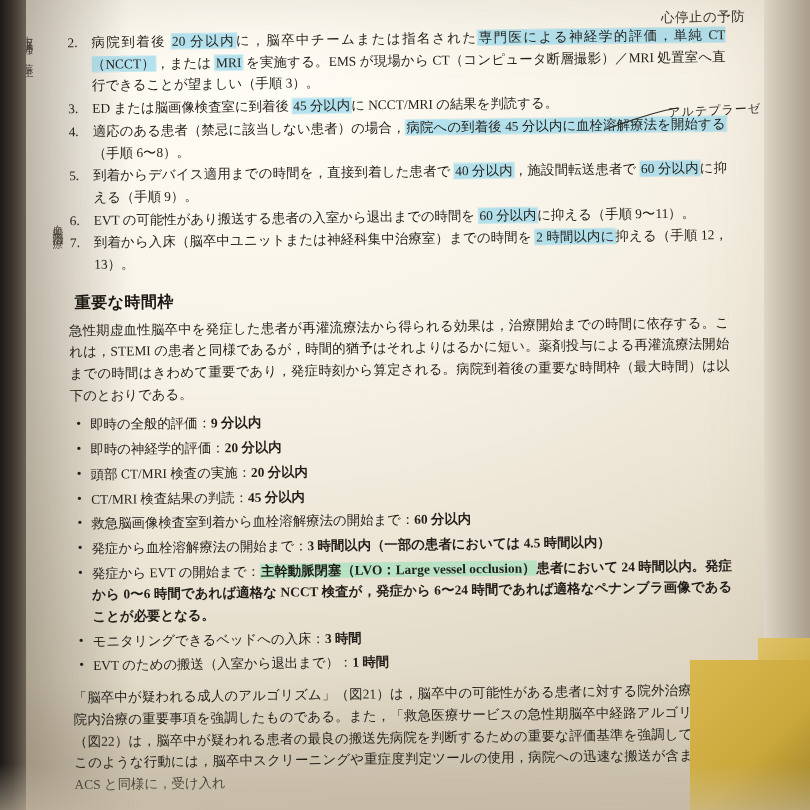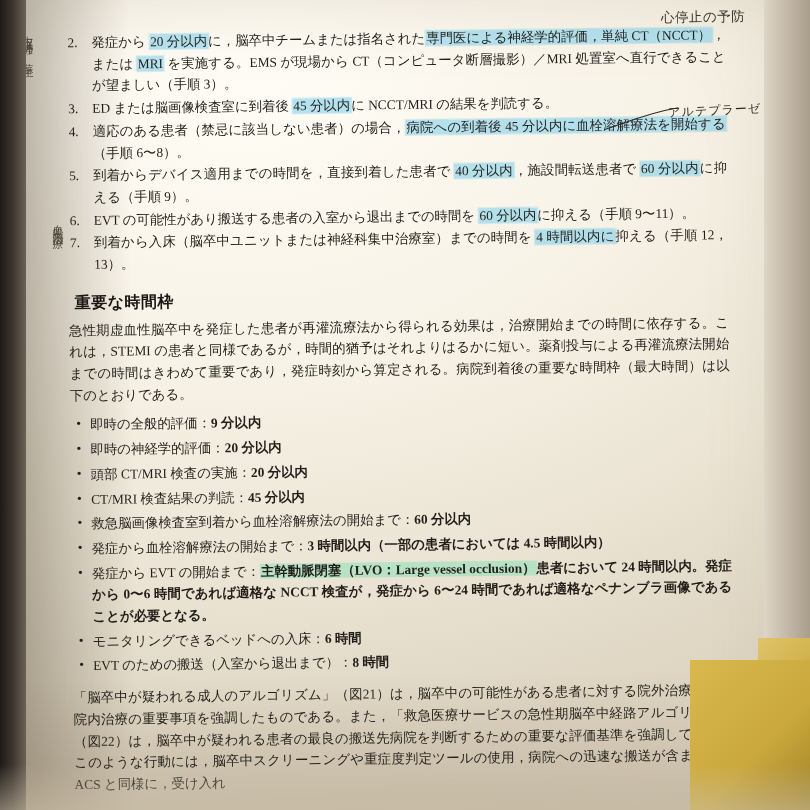--- a/index.html
+++ b/index.html
@@ -221,42 +221,42 @@
   <div id="page">
 
     <div class="running-head">心停止の予防</div>
 
     <div class="side-note n1">中枢神経の蘇生</div>
     <div class="side-note n2">血管内治療</div>
 
     <div class="col">
 
       <ol class="steps" id="steps-list">
-          <li><span class="num">2.</span><span>発症から </span><span class="hl-blue">20 分以内</span><span>に，脳卒中チームまたは指名された</span><span class="hl-blue">専門医による神経学的評価，単純 CT（NCCT）</span><span>，または </span><span class="hl-blue">MRI</span><span> を実施する。EMS が現場から CT（コンピュータ断層撮影）／MRI 処置室へ直行できることが望ましい（手順 3）。</span></li>
+          <li><span class="num">2.</span><span>病院到着後 </span><span class="hl-blue">20 分以内</span><span>に，脳卒中チームまたは指名された</span><span class="hl-blue">専門医による神経学的評価，単純 CT（NCCT）</span><span>，または </span><span class="hl-blue">MRI</span><span> を実施する。EMS が現場から CT（コンピュータ断層撮影）／MRI 処置室へ直行できることが望ましい（手順 3）。</span></li>
           <li><span class="num">3.</span><span>ED または脳画像検査室に到着後 </span><span class="hl-blue">45 分以内</span><span>に NCCT/MRI の結果を判読する。</span></li>
           <li><span class="num">4.</span><span>適応のある患者（禁忌に該当しない患者）の場合，</span><span class="hl-blue">病院への到着後 45 分以内に血栓溶解療法を開始する</span><span>（手順 6〜8）。</span></li>
           <li><span class="num">5.</span><span>到着からデバイス適用までの時間を，直接到着した患者で </span><span class="hl-blue">40 分以内</span><span>，施設間転送患者で </span><span class="hl-blue">60 分以内</span><span>に抑える（手順 9）。</span></li>
           <li><span class="num">6.</span><span>EVT の可能性があり搬送する患者の入室から退出までの時間を </span><span class="hl-blue">60 分以内</span><span>に抑える（手順 9〜11）。</span></li>
-          <li><span class="num">7.</span><span>到着から入床（脳卒中ユニットまたは神経科集中治療室）までの時間を </span><span class="hl-blue">4 時間以内に</span><span>抑える（手順 12，13）。</span></li>
+          <li><span class="num">7.</span><span>到着から入床（脳卒中ユニットまたは神経科集中治療室）までの時間を </span><span class="hl-blue">2 時間以内に</span><span>抑える（手順 12，13）。</span></li>
         </ol>
 
       <h2 class="sec">重要な時間枠</h2>
 
       <p class="para">急性期虚血性脳卒中を発症した患者が再灌流療法から得られる効果は，治療開始までの時間に依存する。これは，STEMI の患者と同様であるが，時間的猶予はそれよりはるかに短い。薬剤投与による再灌流療法開始までの時間はきわめて重要であり，発症時刻から算定される。病院到着後の重要な時間枠（最大時間）は以下のとおりである。</p>
 
       <ul class="bullets" id="bullet-list">
           <li><span>即時の全般的評価：</span><span class="b">9 分以内</span></li>
           <li><span>即時の神経学的評価：</span><span class="b">20 分以内</span></li>
           <li><span>頭部 CT/MRI 検査の実施：</span><span class="b">20 分以内</span></li>
           <li><span>CT/MRI 検査結果の判読：</span><span class="b">45 分以内</span></li>
           <li><span>救急脳画像検査室到着から血栓溶解療法の開始まで：</span><span class="b">60 分以内</span></li>
           <li><span>発症から血栓溶解療法の開始まで：</span><span class="b">3 時間以内（一部の患者においては 4.5 時間以内）</span></li>
           <li><span>発症から EVT の開始まで：</span><span class="b hl-green">主幹動脈閉塞（LVO：Large vessel occlusion）</span><span class="b">患者において 24 時間以内。発症から 0〜6 時間であれば適格な NCCT 検査が，発症から 6〜24 時間であれば適格なペナンブラ画像であることが必要となる。</span></li>
-          <li><span>モニタリングできるベッドへの入床：</span><span class="b">6 時間</span></li>
-          <li><span>EVT のための搬送（入室から退出まで）：</span><span class="b">8 時間</span></li>
+          <li><span>モニタリングできるベッドへの入床：</span><span class="b">3 時間</span></li>
+          <li><span>EVT のための搬送（入室から退出まで）：</span><span class="b">1 時間</span></li>
         </ul>
 
       <p class="tail">「脳卒中が疑われる成人のアルゴリズム」（図21）は，脳卒中の可能性がある患者に対する院外治療および院内治療の重要事項を強調したものである。また，「救急医療サービスの急性期脳卒中経路アルゴリズム」（図22）は，脳卒中が疑われる患者の最良の搬送先病院を判断するための重要な評価基準を強調している。このような行動には，脳卒中スクリーニングや重症度判定ツールの使用，病院への迅速な搬送が含まれる。ACS と同様に，受け入れ</p>
 
     </div>
 
     <div class="leader">
       <svg width="78" height="26" viewBox="0 0 78 26">
         <path d="M2 24 C 22 18, 44 8, 76 3" stroke="#2f2a24" stroke-width="1.1" fill="none"></path>
       </svg>

